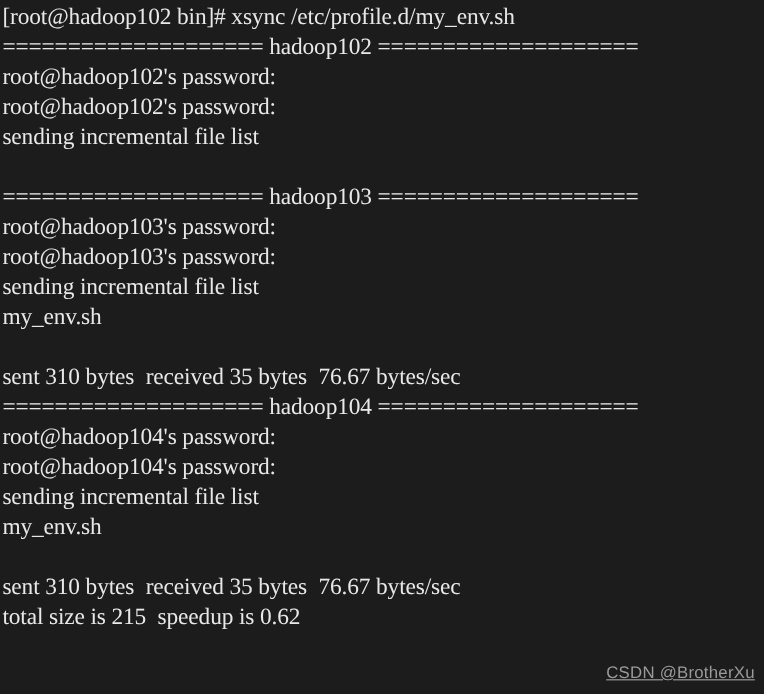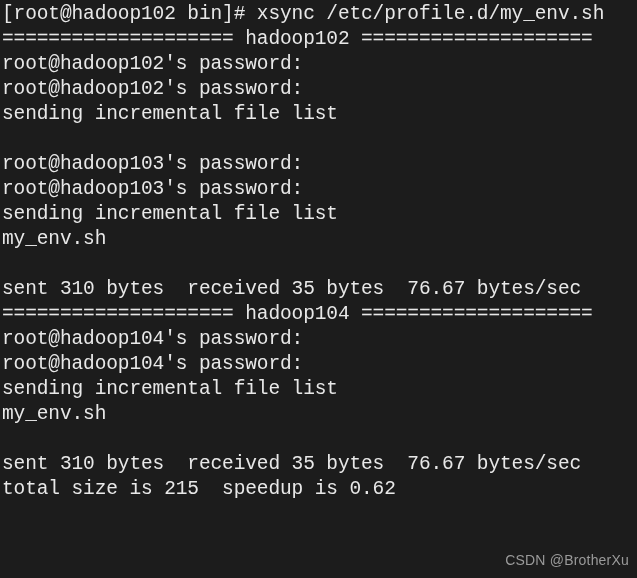--- a/index.html
+++ b/index.html
@@ -21,50 +21,52 @@
     box-sizing: border-box;
     padding: 2px 0 0 2px;
   }
   .line {
     height: 25px;
     line-height: 25px;
     font-size: 19.5px;
     letter-spacing: -0.12px;
     color: #e8e8e8;
     white-space: pre;
-    font-family: Liberation Mono, monospace;
+    font-family: Liberation Serif, serif;
     -webkit-font-smoothing: none;
   }
   .line.blank {
     color: transparent;
   }
   #watermark {
     position: absolute;
     right: 8px;
     top: 551px;
     font-family: "Liberation Sans", "DejaVu Sans", sans-serif;
     font-size: 14px;
     line-height: 18px;
     color: #9a9a9a;
     white-space: pre;
     letter-spacing: 0.2px;
+    text-decoration: underline;
   }
 </style>
 </head>
 <body>
 
 <div id="terminal">
 
   <div class="line">[root@hadoop102 bin]# xsync /etc/profile.d/my_env.sh</div>
   <div class="line">==================== hadoop102 ====================</div>
   <div class="line">root@hadoop102's password:</div>
   <div class="line">root@hadoop102's password:</div>
   <div class="line">sending incremental file list</div>
   <div class="line blank"></div>
 
+  <div class="line">==================== hadoop103 ====================</div>
   <div class="line">root@hadoop103's password:</div>
   <div class="line">root@hadoop103's password:</div>
   <div class="line">sending incremental file list</div>
   <div class="line">my_env.sh</div>
   <div class="line blank"></div>
   <div class="line">sent 310 bytes  received 35 bytes  76.67 bytes/sec</div>
 
   <div class="line">==================== hadoop104 ====================</div>
   <div class="line">root@hadoop104's password:</div>
   <div class="line">root@hadoop104's password:</div>

